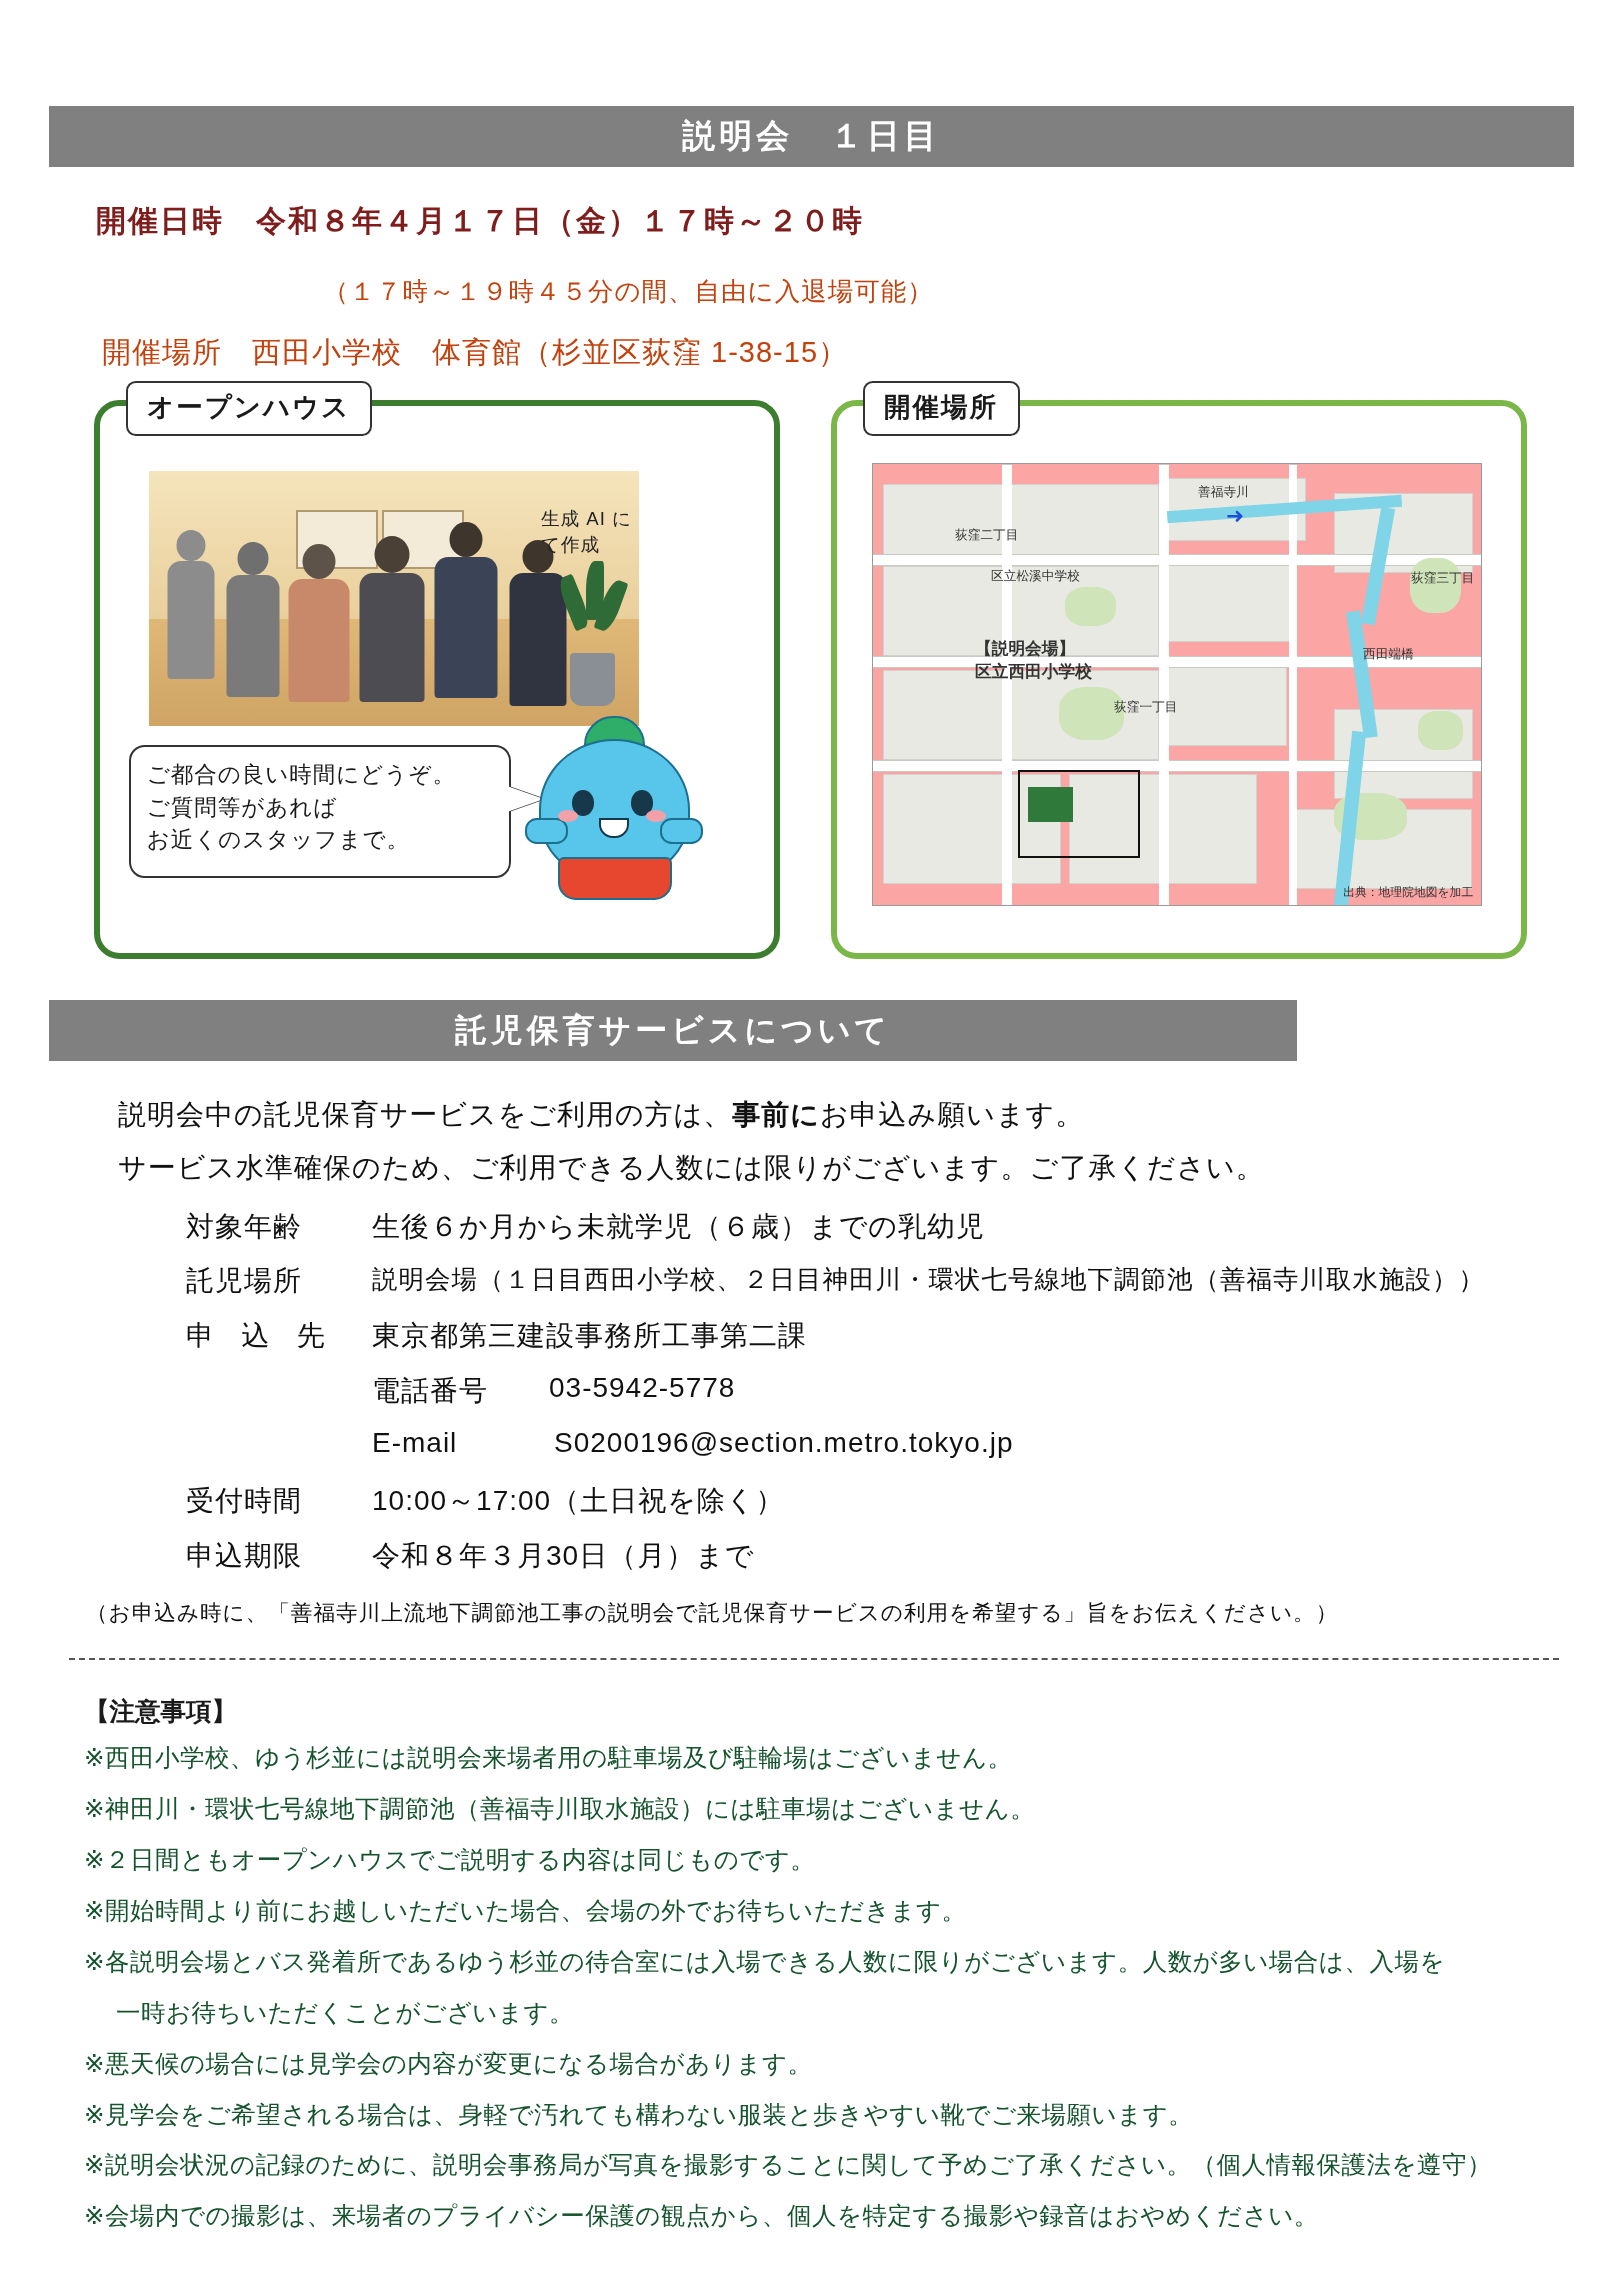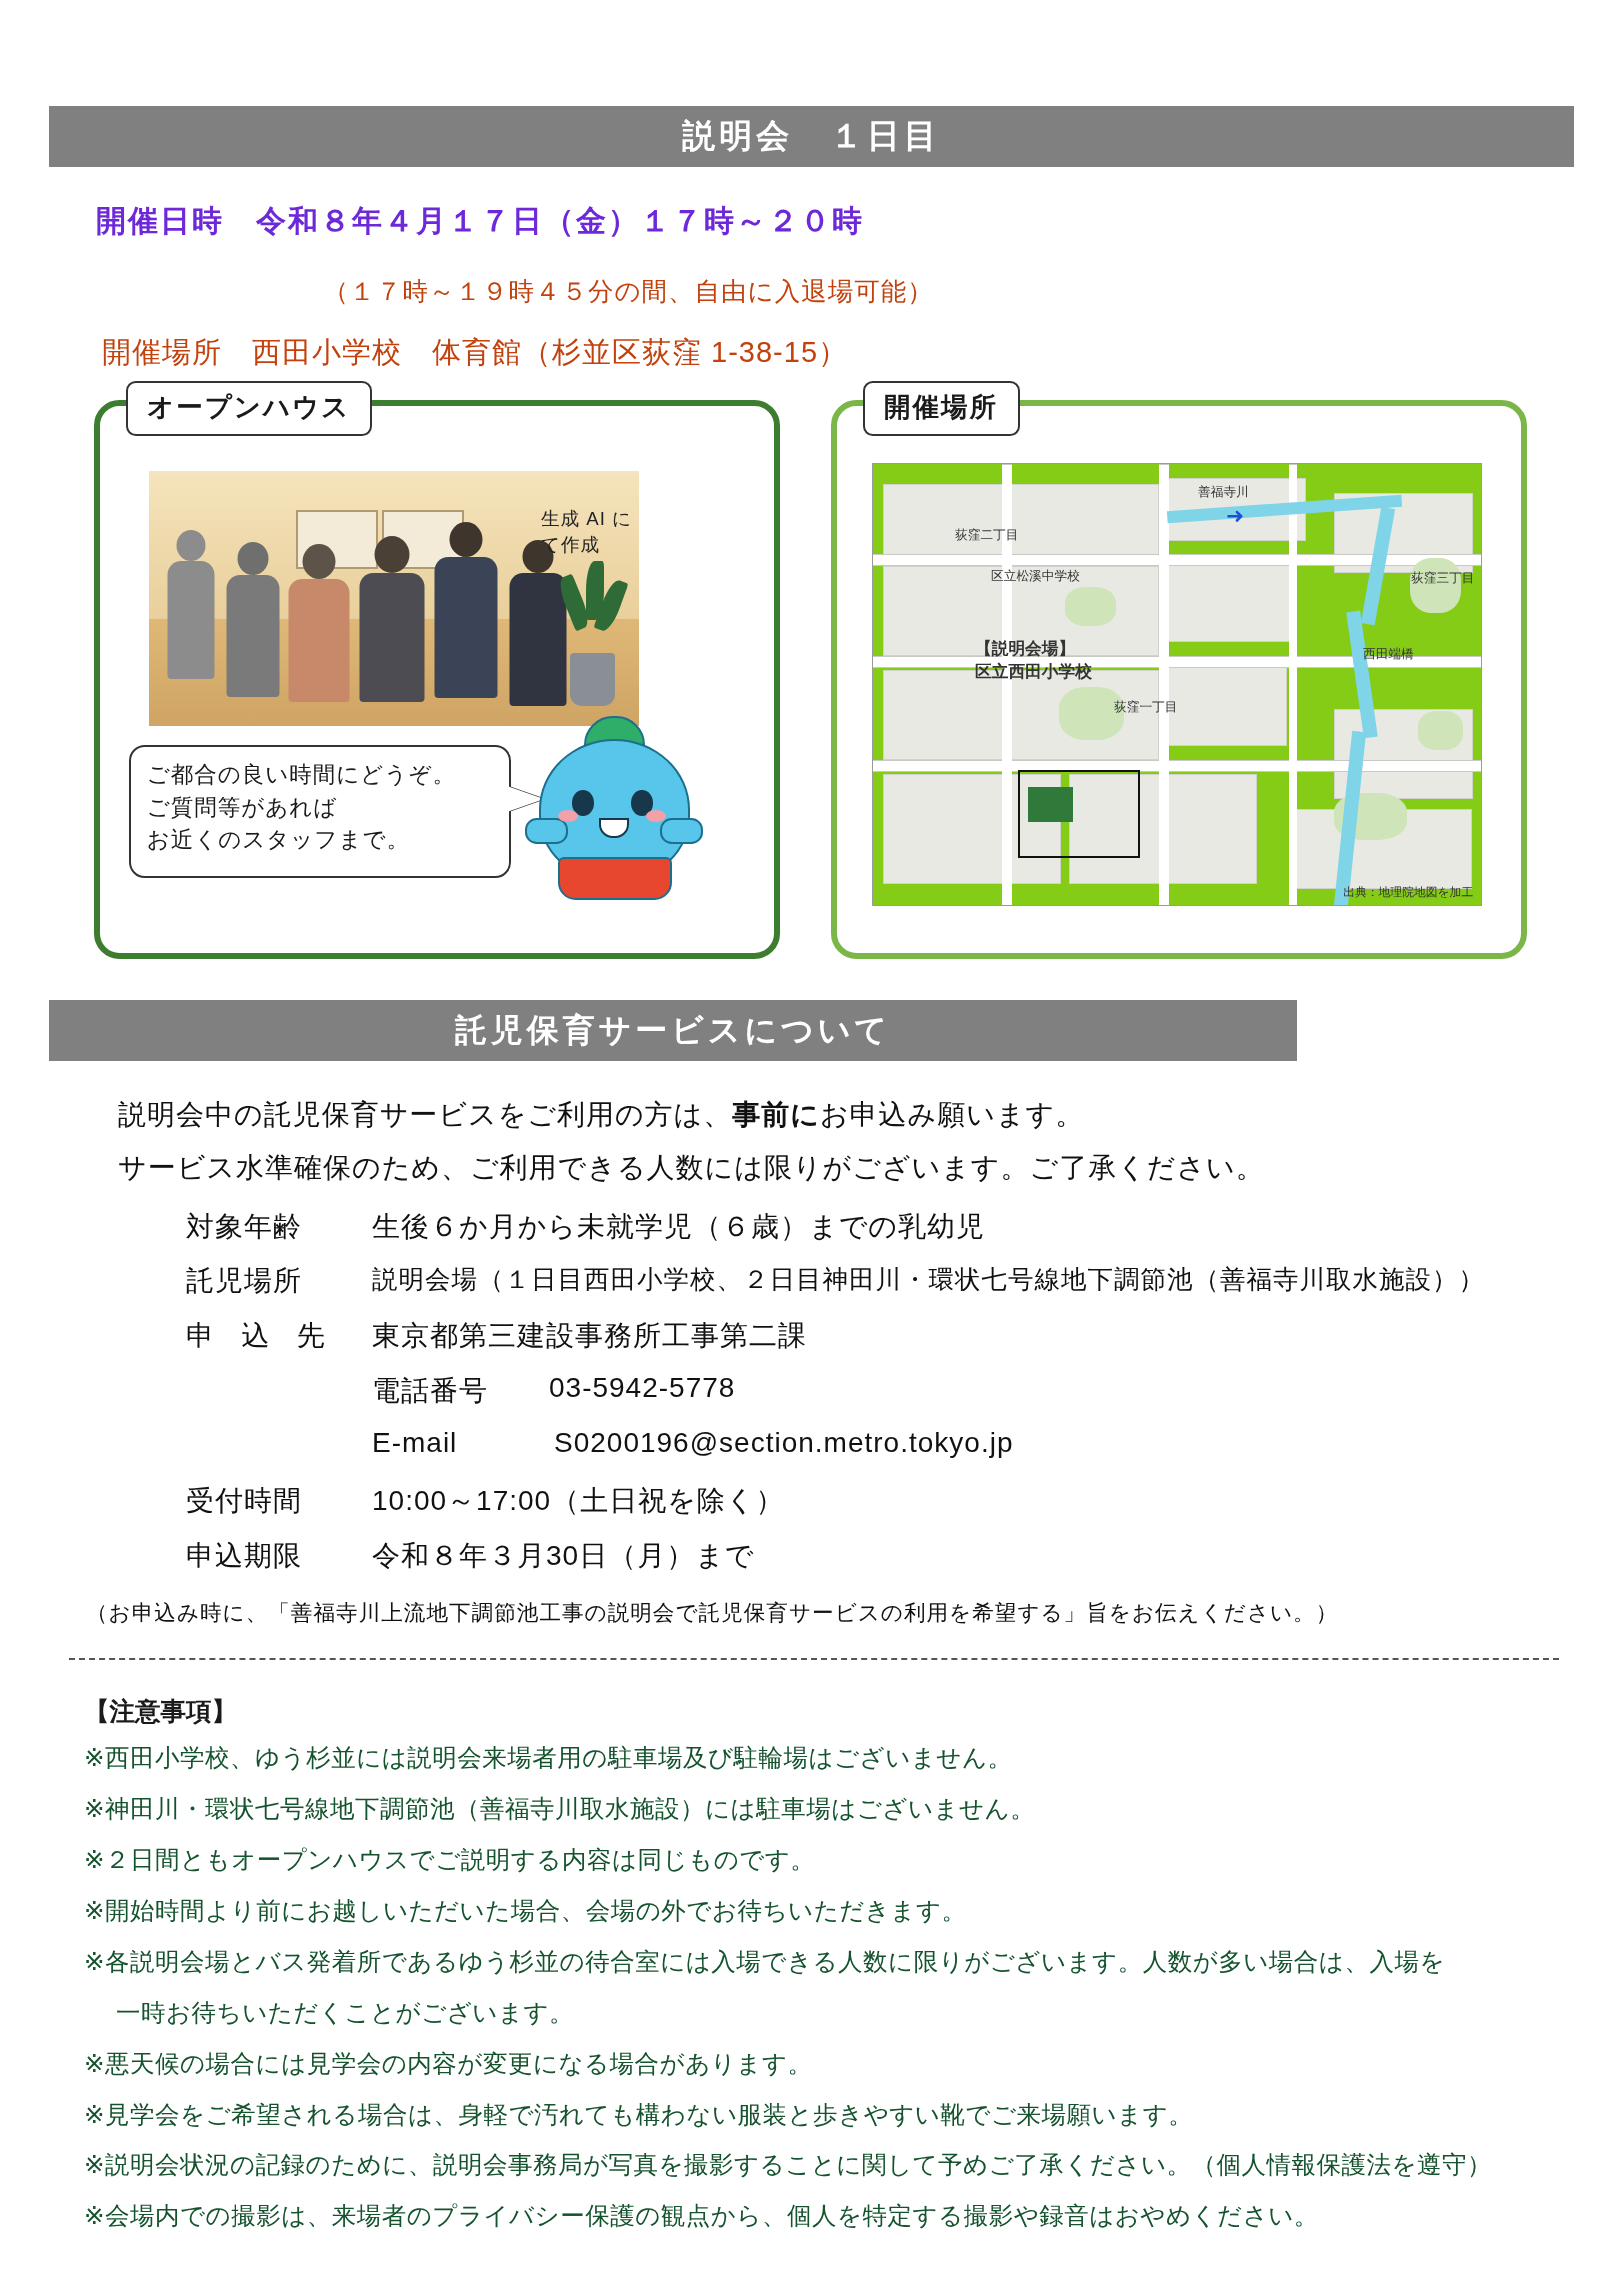--- a/index.html
+++ b/index.html
@@ -33,21 +33,21 @@
     display: flex;
     align-items: center;
     justify-content: center;
   }
   #bar-day1 { left: 49px; top: 106px; width: 1525px; height: 61px; }
   #bar-childcare { left: 49px; top: 1000px; width: 1248px; height: 61px; font-size: 32px; }
 
   
   .blue-line {
     position: absolute;
-    color: #6d28d9;
+    color: #7f1d1d;
     font-weight: bold;
     font-size: 30px;
     letter-spacing: 2px;
   }
   #date-line { left: 96px; top: 201px; }
   .sub-line {
     position: absolute;
     font-size: 25.5px;
     letter-spacing: 1px;
     color: #c2410c;
@@ -189,21 +189,21 @@
   .m-arm {
     position: absolute; top: 118px; width: 39px; height: 21.6px;
     background: #57c6ea; border: 2.9px solid #1c6f8d; border-radius: 11.8px;
   }
 
   
   #map-canvas {
     position: absolute;
     left: 35px; top: 57px;
     width: 608px; height: 441px;
-    background: #84cc16;
+    background: #fca5a5;
     border: 1px solid #9a9a9a;
     overflow: hidden;
   }
   .map-block {
     position: absolute; background: #e9e9e4; border: 1px solid #d2d2cc;
   }
   .map-road {
     position: absolute; background: #ffffff; border-top: 1px solid #c9c9c3; border-bottom: 1px solid #c9c9c3;
   }
   .map-green { position: absolute; background: #cfe4b8; border-radius: 40%; }

